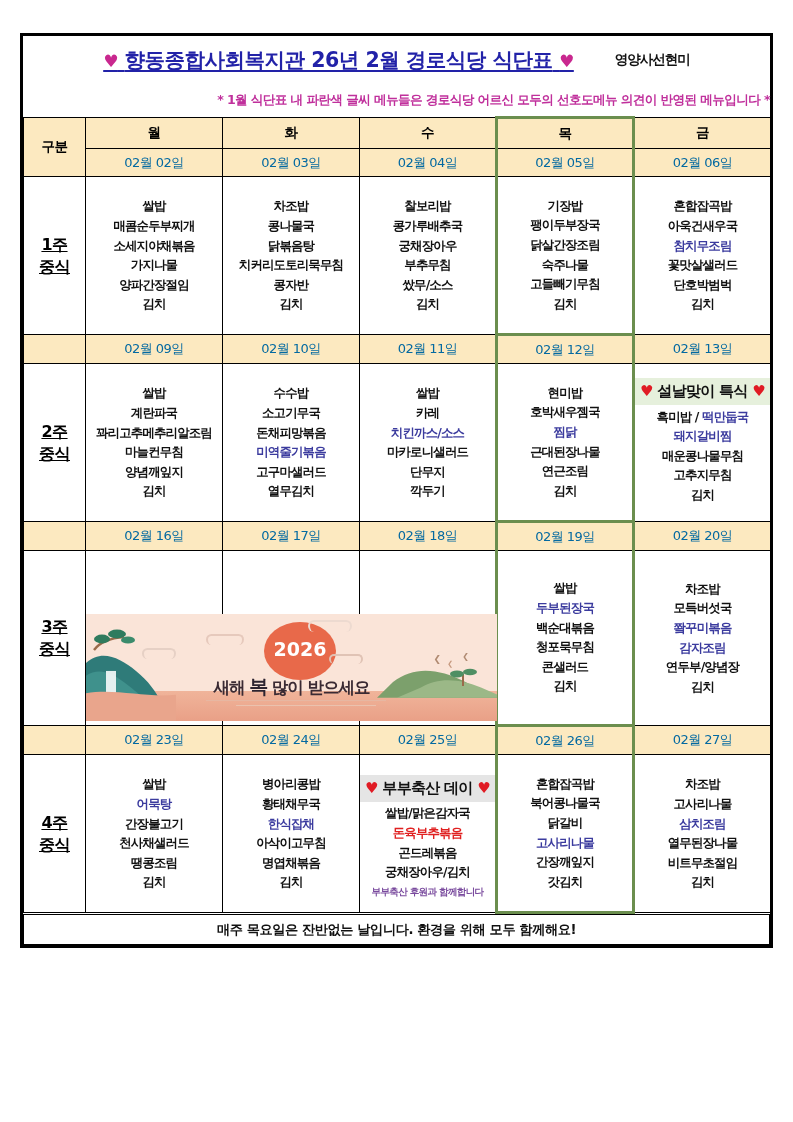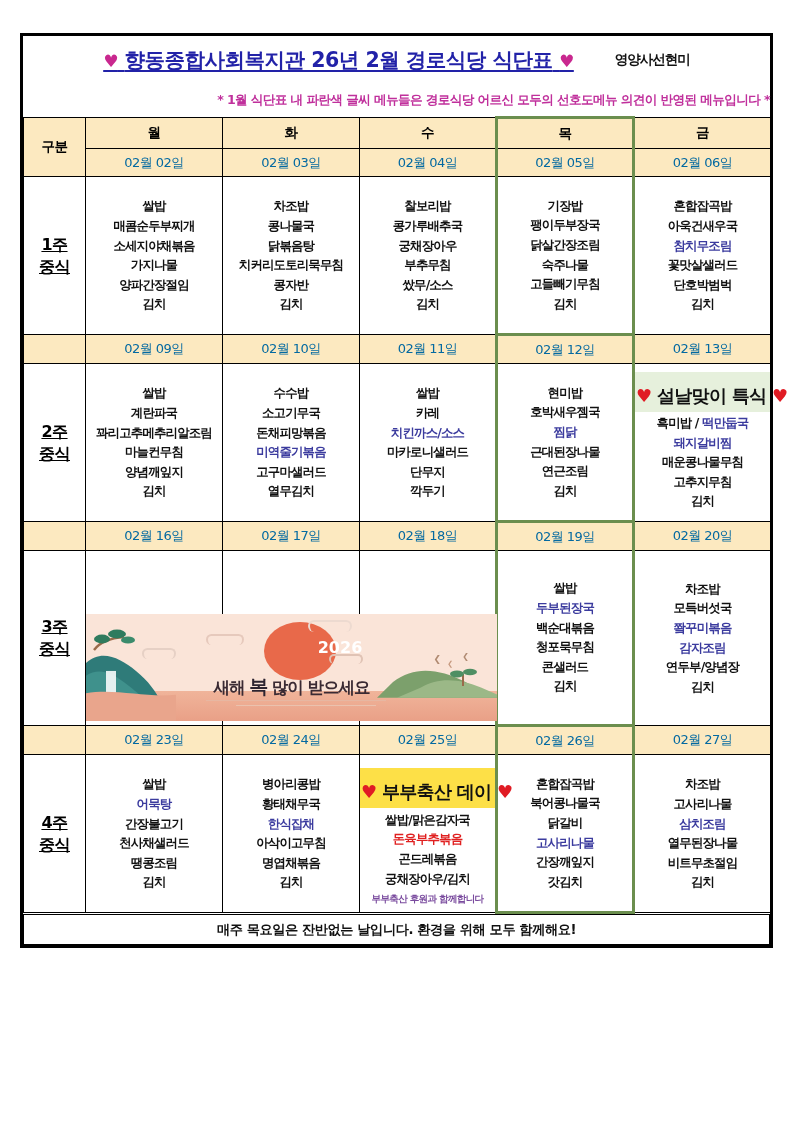--- a/index.html
+++ b/index.html
@@ -140,30 +140,30 @@
   .dish.red  { color: #e02020; }
   .dish.tiny {
     font-size: 9.6px;
     color: #7a4b9e;
     letter-spacing: -0.7px;
     padding-top: 5px;
   }
 
   
   .special {
-    font-size: 18px;
+    font-size: 15px;
     font-weight: bold;
     color: #111111;
     letter-spacing: -0.7px;
-    padding: 12px 1px 4px 1px;
+    padding: 4px 1px 4px 1px;
     margin: -2px 0 2px 0;
     white-space: nowrap;
   }
   .special.green { background: #e6f0dc; }
-  .special.pink  { background: #fde047; margin-top: 8px; }
+  .special.pink  { background: #e5e5e5; margin-top: 8px; }
   .special .hrt  { color: #e01b24; }
 
   
   .th-left  { border-left: 3px solid #6b8e4e !important; }
   .th-top   { border-top: 3px solid #6b8e4e !important; }
   .th-bot   { border-bottom: 3px solid #6b8e4e !important; }
 
   
   .note1 {
     font-size: 13.2px;
@@ -327,21 +327,21 @@
             <td class="date-cell th-left">02월 19일</td>
             <td class="date-cell th-left">02월 20일</td>
           </tr>
           <tr>
             <td class="label-cell"><span>3주</span><br><span>중식</span></td>
             <td class="menu-cell w3" style="position: relative;">
               <div class="dish">즉석밥</div>
               <div class="dish">닭곰탕</div>
               <div style="position: absolute; left: 0px; top: 63px; width: 411px; height: 107px; overflow: hidden; background: linear-gradient(rgb(250, 228, 216) 0%, rgb(250, 228, 216) 72%, rgb(240, 180, 154) 72%, rgb(233, 160, 135) 100%); z-index: 2;">
                 <div style="position:absolute;left:178px;top:8px;width:72px;height:58px;border-radius:50%;background:#e8694a;"></div>
-                <div style="position:absolute;left:178px;top:24px;width:72px;text-align:center;font-size:16px;font-weight:bold;color:#ffffff;letter-spacing:0px;padding-left:40px;">2026</div>
+                <div style="position:absolute;left:178px;top:24px;width:72px;text-align:center;font-size:19px;font-weight:bold;color:#ffffff;letter-spacing:0px;">2026</div>
                 <div style="position:absolute;left:120px;top:20px;width:34px;height:9px;border-radius:9px;border:2px solid #e6c9bc;border-bottom:none;"></div>
                 <div style="position:absolute;left:243px;top:40px;width:30px;height:8px;border-radius:8px;border:2px solid #e0c3b5;border-bottom:none;"></div>
                 <div style="position:absolute;left:222px;top:6px;width:40px;height:10px;border-radius:10px;border:2px solid #eddad0;border-bottom:none;"></div>
                 <div style="position:absolute;left:56px;top:34px;width:30px;height:9px;border-radius:9px;border:2px solid #e6d0c5;border-bottom:none;"></div>
                 <svg viewBox="0 0 160 107" preserveAspectRatio="none" style="position:absolute;left:0;top:22px;width:160px;height:85px;">
                   <path d="M0,34 C16,16 34,28 50,44 C62,56 70,70 76,85 L0,85 Z" fill="#2f7b79"></path>
                   <path d="M0,50 C14,38 28,48 42,62 C52,72 58,78 62,85 L0,85 Z" fill="#3f918c"></path>
                   <path d="M20,44 L30,44 L30,80 L20,80 Z" fill="#f7fbfb" opacity="0.9"></path>
                   <path d="M0,72 C30,66 60,78 90,74 L90,107 L0,107 Z" fill="#e9a58c"></path>
                 </svg>

